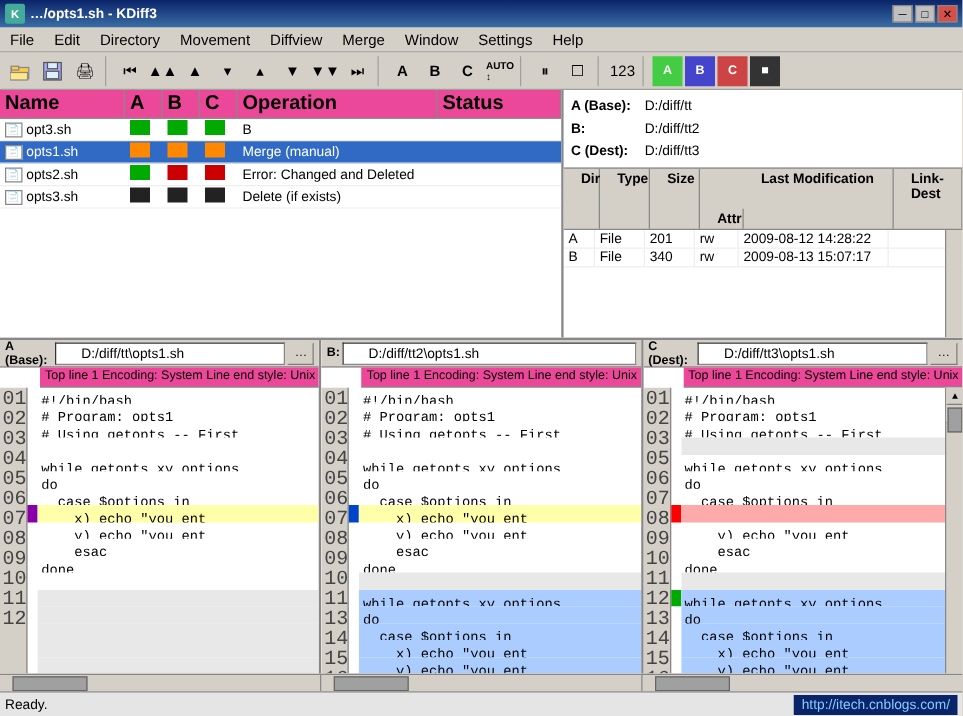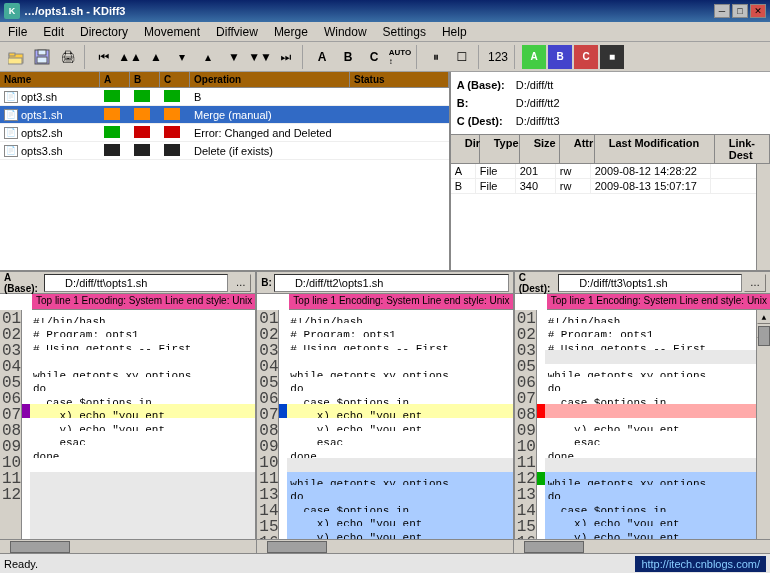--- a/index.html
+++ b/index.html
@@ -74,23 +74,23 @@
 
     
     #dir-panel {
       width: 460px;
       border-right: 2px solid #888;
       background: white;
       overflow: hidden;
     }
     #dir-header {
       display: flex;
-      background: #a16207;
+      background: #ec4899;
       border-bottom: 1px solid #888;
-      font-size: 10px;
+      font-size: 16px;
       font-weight: bold;
       justify-content: center;
     }
     .dir-col-header {
       padding: 2px 4px;
       border-right: 1px solid #888;
       min-width: 30px;
     }
     .dir-col-name { width: 100px; }
     .dir-col-a { width: 30px; }
@@ -139,21 +139,21 @@
       background: #d4d0c8;
       border-top: 1px solid #888;
       border-bottom: 1px solid #888;
       font-size: 11px;
       font-weight: bold;
     }
     .fi-col { padding: 2px 14px; border-right: 1px solid #888; }
     .fi-col-dir { width: 25px; }
     .fi-col-type { width: 40px; }
     .fi-col-size { width: 40px; }
-    .fi-col-attr { width: 35px; }
+    .fi-col-attr { width: 35px; margin-top: 32px; }
     .fi-col-mod { width: 120px; }
     .fi-col-link { flex: 1; }
     
     .fi-row { display: flex; font-size: 11px; border-bottom: 1px solid #eee; }
     .fi-cell { padding: 1px 4px; border-right: 1px solid #eee; overflow: hidden; white-space: nowrap; }
     .fi-cell-dir { width: 25px; }
     .fi-cell-type { width: 40px; }
     .fi-cell-size { width: 40px; }
     .fi-cell-attr { width: 35px; }
     .fi-cell-mod { width: 120px; }

